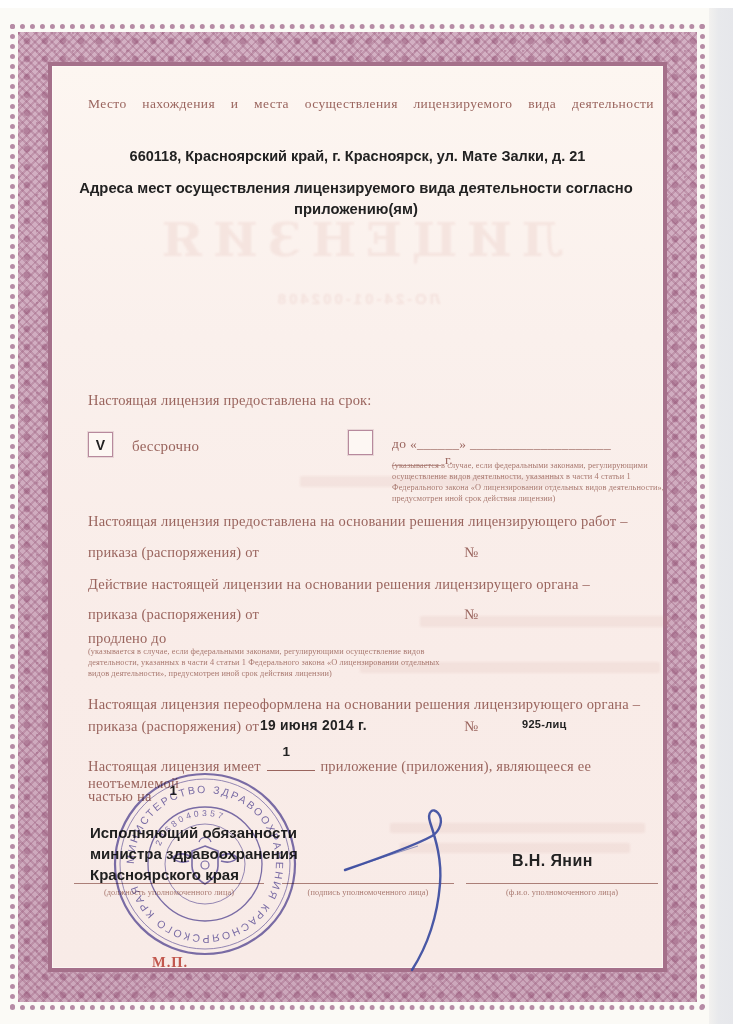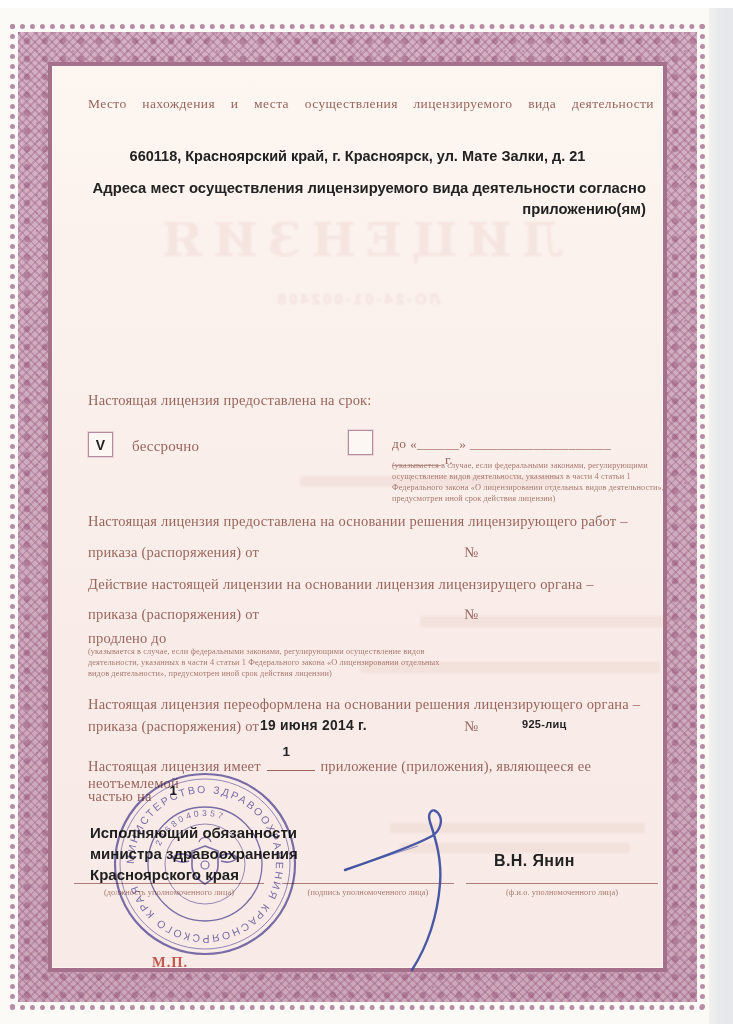--- a/index.html
+++ b/index.html
@@ -39,21 +39,21 @@
   .form { color:#9a655e; font-size:14.5px; letter-spacing:.2px; }
   .fine { color:#a8786f; font-size:8.3px; line-height:1.34; letter-spacing:.1px; }
   .typed { font-family:"Liberation Sans","DejaVu Sans",sans-serif; font-weight:bold; color:#222; }
   .hdr-title {
     left:36px; top:30px; width:566px;
     color:#9a655e; font-size:13.5px; letter-spacing:.4px;
     text-align:justify; text-align-last:justify; white-space:nowrap;
   }
   .hdr-note { left:36px; top:52px; width:566px; text-align:justify; }
   .address  { left:0; top:82px; width:100%; text-align:center; font-size:14.5px; }
-  .addr-heading { left:14px; top:112px; width:580px; text-align:right; font-size:14.8px; line-height:1.45; }
+  .addr-heading { left:14px; top:112px; width:580px; text-align:center; font-size:14.8px; line-height:1.45; }
 
   
   .ghost { transform:scaleX(-1); filter:blur(1.2px); font-weight:bold; pointer-events:none; }
   .ghost-title { left:0; top:146px; width:100%; text-align:center;
     font-size:47px; letter-spacing:10px; color:rgba(196,118,110,.11); font-family:"DejaVu Serif",serif; }
   .ghost-number { left:0; top:224px; width:100%; text-align:center;
     font-size:15px; letter-spacing:3px; color:rgba(196,118,110,.12);
     font-family:"Liberation Sans",sans-serif; }
   .gbar { background:rgba(198,126,116,.10); filter:blur(1px); border-radius:2px; }
 
@@ -92,21 +92,21 @@
   .blank-short .typed { position:absolute; left:16px; top:-14px; font-size:13.5px; }
   .attach2 { top:722px; }
   .sheets-val { font-size:13.5px; position:relative; top:-6px; left:14px; }
 
   
   .stamp { left:57px; top:702px; width:192px; height:192px; z-index:5;
     opacity:.82; mix-blend-mode:multiply; }
   .pos-title { left:38px; top:756px; z-index:4;
     font-family:"Liberation Sans","DejaVu Sans",sans-serif; font-weight:bold;
     color:#1f1f1f; font-size:15px; line-height:1.4; }
-  .fio { left:442px; top:786px; font-size:16px; letter-spacing:.4px; }
+  .fio { left:460px; top:786px; font-size:16px; letter-spacing:.4px; }
   .sigline { top:817px; border-top:1px solid #ab7f78; padding-top:3px;
     text-align:center; }
   .sigline-1 { left:22px;  width:190px; }
   .sigline-2 { left:230px; width:172px; }
   .sigline-3 { left:414px; width:192px; }
   .mp { left:100px; top:888px; font-size:14.5px; color:#c2584e; letter-spacing:1px; z-index:6;font-weight:bold; }
   .signature { left:282px; top:730px; width:160px; height:185px; z-index:7; }
 </style>
 </head>
 <body>
@@ -137,21 +137,21 @@
       <div class="cbx cbx2"></div>
       <div class="until form">до «______» ____________________  _______ г.</div>
       <div class="until-note fine">(указывается в случае, если федеральными законами, регулирующими осуществление видов деятельности, указанных в части 4 статьи 1 Федерального закона «О лицензировании отдельных видов деятельности», предусмотрен иной срок действия лицензии)</div>
 
       <div class="row granted1 form">Настоящая лицензия предоставлена на основании решения лицензирующего работ –</div>
       <div class="row granted2 form">
         <span>приказа (распоряжения)  от</span>
         <span class="num-sign">№</span>
       </div>
 
-      <div class="row action1 form">Действие настоящей лицензии на основании лицензия лицензирущего органа –</div>
+      <div class="row action1 form">Действие настоящей лицензии на основании решения лицензирущего органа –</div>
       <div class="row action2 form">
         <span>приказа (распоряжения)  от</span>
         <span class="num-sign">№</span>
       </div>
       <div class="row prolonged form">продлено до</div>
       <div class="prolong-note fine">(указывается в случае, если федеральными законами, регулирующими осуществление видов деятельности, указанных в части 4 статьи 1 Федерального закона «О лицензировании отдельных видов деятельности», предусмотрен иной срок действия лицензии)</div>
 
       <div class="row reissued1 form">Настоящая лицензия переоформлена на основании решения лицензирующего органа –</div>
       <div class="row reissued2 form">
         <span>приказа (распоряжения)  от</span>

